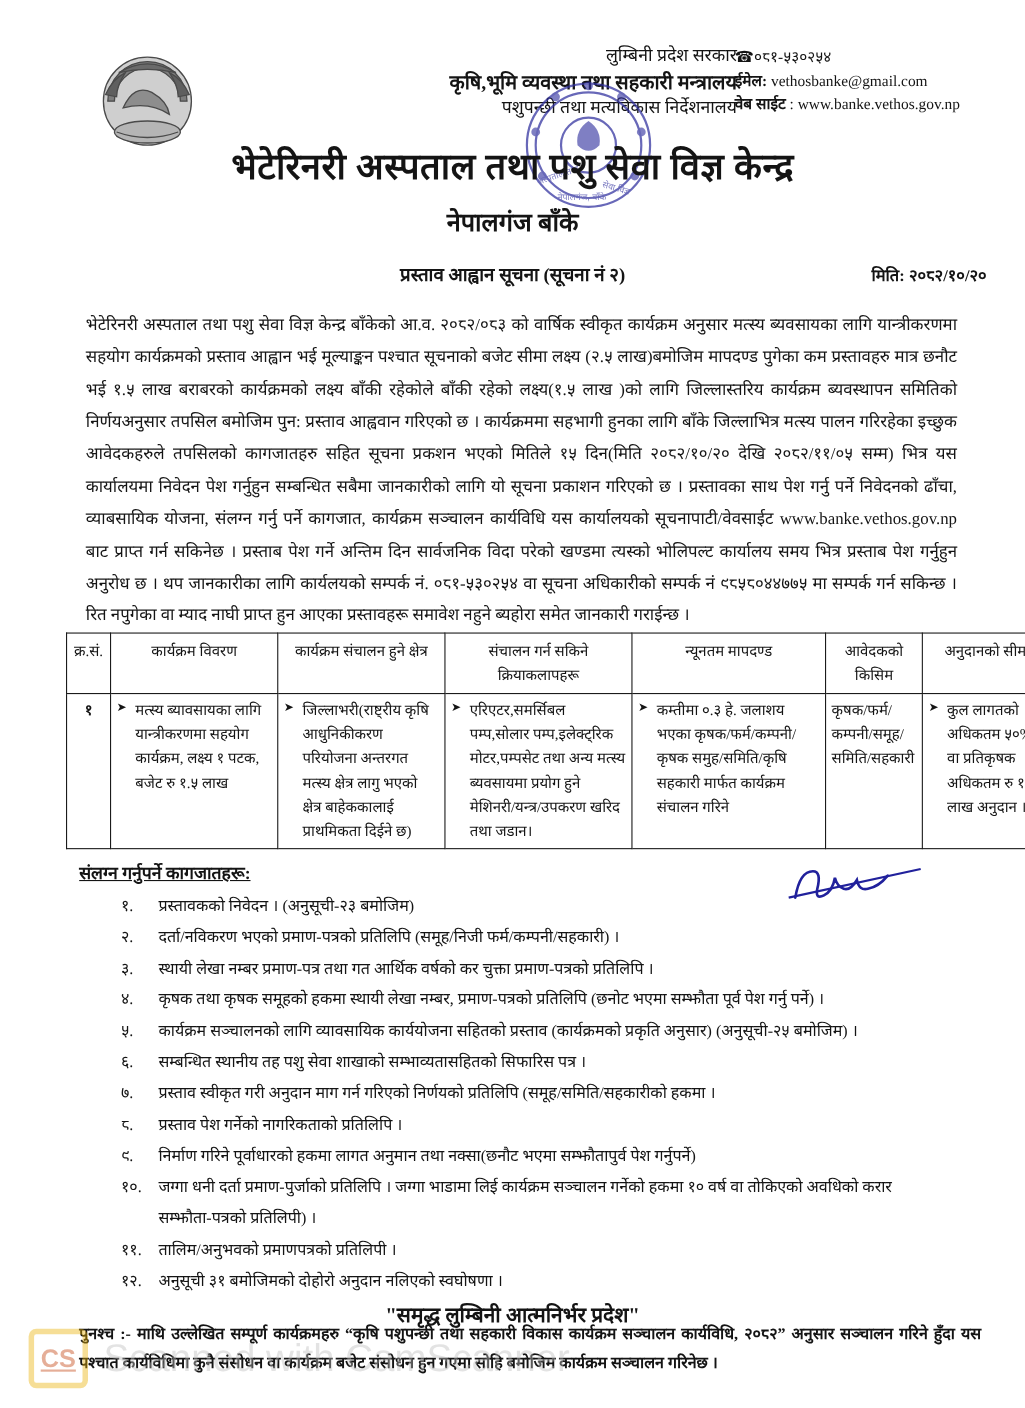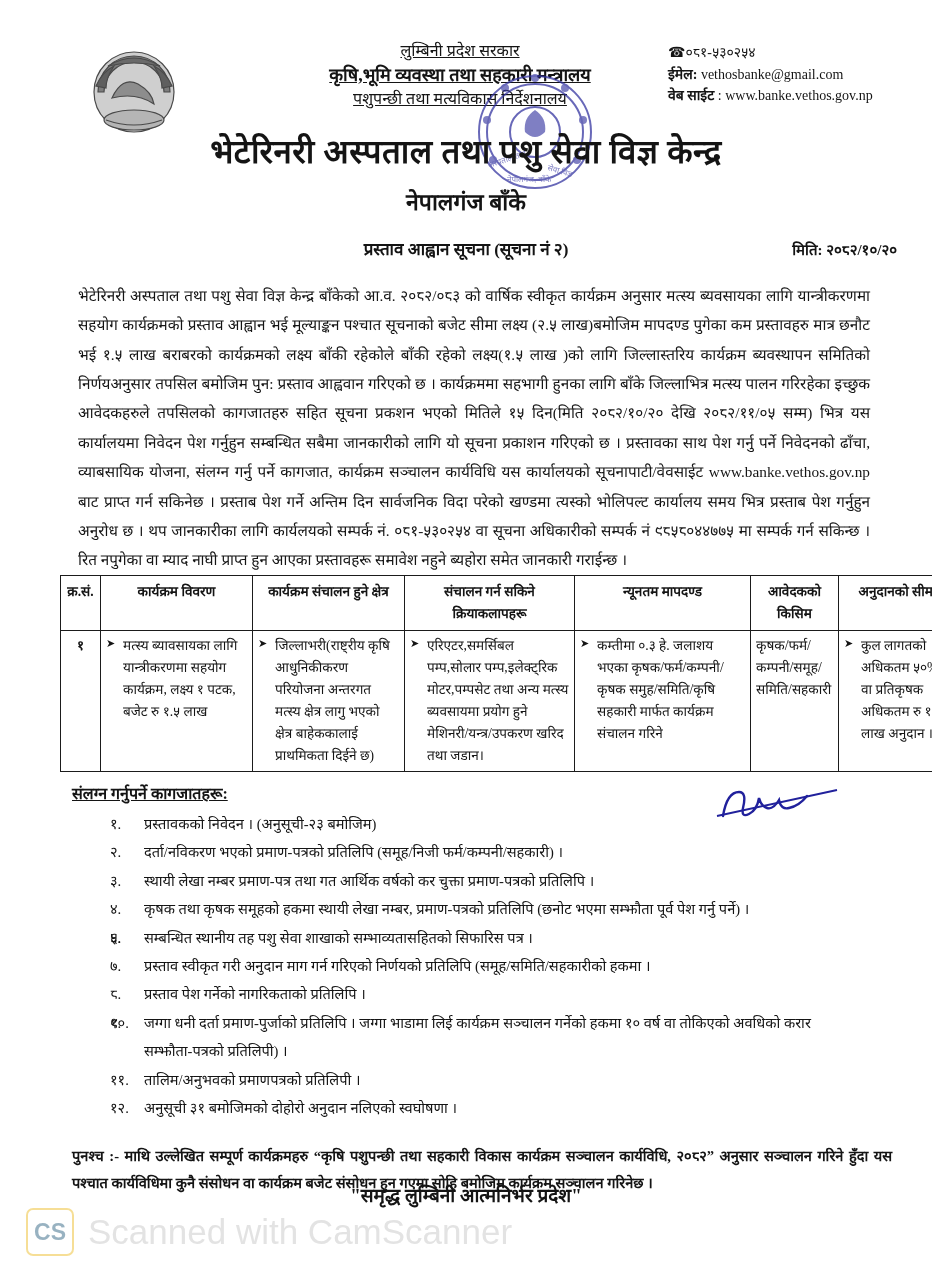--- a/index.html
+++ b/index.html
@@ -29,23 +29,22 @@
     top: 36px;
     width: 112px;
     height: 104px;
   }
   .emblem svg { display: block; }
   .org-lines {
     position: absolute;
     left: 250px;
     top: 40px;
     width: 420px;
-    text-align: center;
+    text-align: right;
     line-height: 1.42;
-    text-decoration: underline;
   }
   .org-line-1 { font-size: 16px; }
   .org-line-2 { font-size: 18px; font-weight: bold; }
   .org-line-3 { font-size: 16px; }
   .contact-block {
     position: absolute;
     left: 668px;
     top: 42px;
     line-height: 1.55;
     font-size: 14px;
@@ -118,21 +117,21 @@
   }
   table.sched th, table.sched td {
     border: 1.6px solid #1b1b1b;
     vertical-align: top;
     padding: 4px 5px;
     font-size: 13.6px;
     line-height: 1.62;
   }
   table.sched th {
     text-align: center;
-    font-weight: bold;
+    font-weight: normal;
     padding: 5px 3px;
   }
   td.cell-sn { text-align: center; font-weight: bold; font-size: 14px; }
   .bullet-cell { position: relative; padding-left: 17px; display: block; }
   .bullet-cell::before {
     content: "\27A4";
     position: absolute;
     left: 0;
     top: 0;
     font-size: 11px;
@@ -199,27 +198,27 @@
     position: absolute;
     left: 26px;
     top: 1208px;
     display: flex;
     align-items: center;
     gap: 14px;
     opacity: .42;
   }
   .cs-badge {
     width: 44px; height: 44px;
-    border: 2px solid #eab308;
+    border: 5px solid #eab308;
     border-radius: 7px;
-    color: #0c4a6e;
+    color: #c2410c;
     font-family: "Liberation Sans", sans-serif;
     font-weight: bold;
     font-size: 23px;
-    display: flex; align-items: center; justify-content: center;
+    display: flex; align-items: center; justify-content: center; text-decoration: underline;
   }
   .cs-text {
     font-family: "Liberation Sans", sans-serif;
     font-size: 35px;
     color: #bdbdbd;
   }
 </style>
 </head>
 <body>
 
@@ -349,25 +348,25 @@
   </table>
 
   
   <div class="docs-heading">संलग्न गर्नुपर्ने कागजातहरू:</div>
 
   <ol class="doclist">
     <li><span class="num">१.</span><span>प्रस्तावकको निवेदन । (अनुसूची-२३ बमोजिम)</span></li>
     <li><span class="num">२.</span><span>दर्ता/नविकरण भएको प्रमाण-पत्रको प्रतिलिपि (समूह/निजी फर्म/कम्पनी/सहकारी) ।</span></li>
     <li><span class="num">३.</span><span>स्थायी लेखा नम्बर प्रमाण-पत्र तथा गत आर्थिक वर्षको कर चुक्ता प्रमाण-पत्रको प्रतिलिपि ।</span></li>
     <li><span class="num">४.</span><span>कृषक तथा कृषक समूहको हकमा स्थायी लेखा नम्बर, प्रमाण-पत्रको प्रतिलिपि (छनोट भएमा सम्झौता पूर्व पेश गर्नु पर्ने) ।</span></li>
-    <li><span class="num">५.</span></li>
+    <li><span class="num">५.</span><span>कार्यक्रम सञ्चालनको लागि व्यावसायिक कार्ययोजना सहितको प्रस्ताव (कार्यक्रमको प्रकृति अनुसार) (अनुसूची-२५ बमोजिम) ।</span></li>
     <li><span class="num">६.</span><span>सम्बन्धित स्थानीय तह पशु सेवा शाखाको सम्भाव्यतासहितको सिफारिस पत्र ।</span></li>
     <li><span class="num">७.</span><span>प्रस्ताव स्वीकृत गरी अनुदान माग गर्न गरिएको निर्णयको प्रतिलिपि (समूह/समिति/सहकारीको हकमा ।</span></li>
     <li><span class="num">८.</span><span>प्रस्ताव पेश गर्नेको नागरिकताको प्रतिलिपि ।</span></li>
-    <li><span class="num">९.</span></li>
+    <li><span class="num">९.</span><span>निर्माण गरिने पूर्वाधारको हकमा लागत अनुमान तथा नक्सा(छनौट भएमा सम्झौतापुर्व पेश गर्नुपर्ने)</span></li>
     <li><span class="num">१०.</span><span>जग्गा धनी दर्ता प्रमाण-पुर्जाको प्रतिलिपि । जग्गा भाडामा लिई कार्यक्रम सञ्चालन गर्नेको हकमा १० वर्ष वा तोकिएको अवधिको करार सम्झौता-पत्रको प्रतिलिपी) ।</span></li>
     <li><span class="num">११.</span><span>तालिम/अनुभवको प्रमाणपत्रको प्रतिलिपी ।</span></li>
     <li><span class="num">१२.</span><span>अनुसूची ३१ बमोजिमको दोहोरो अनुदान नलिएको स्वघोषणा ।</span></li>
   </ol>
 
   
   <div class="signature">
     <div class="sig-scribble">
       <svg width="200" height="34" viewBox="0 0 200 34">
         <path d="M36 30 q4 -24 16 -24 q8 0 4 16 q-2 10 6 6 q8 -4 10 -16 q2 8 8 10 q6 2 12 -8 q2 10 10 8 q10 -2 18 -12" fill="none" stroke="#21219c" stroke-width="2.4" stroke-linecap="round"></path>

